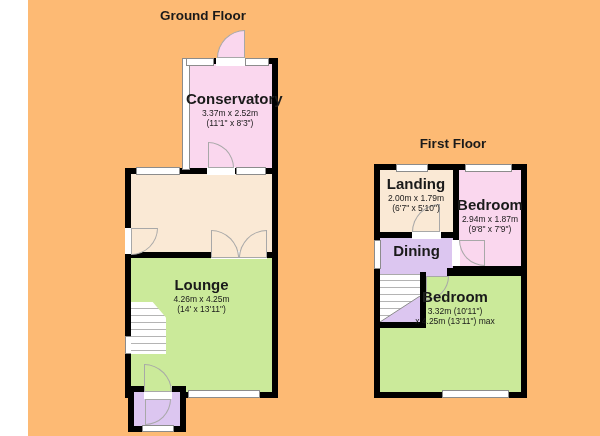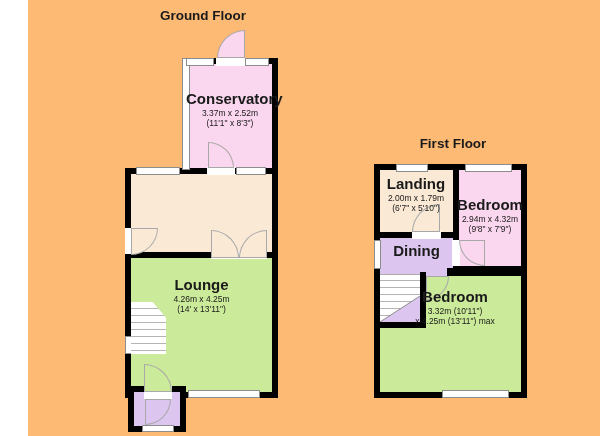--- a/index.html
+++ b/index.html
@@ -111,21 +111,21 @@
   <div class="arc bl" style="left:431px;top:240px;width:26px;height:26px;background:var(--pink);"></div>
   <div class="arc br" style="left:398px;top:276px;width:23px;height:24px;background:var(--green);"></div>
 
   <div class="lbl" style="left:348px;top:175px;width:80px;">
     <div class="nm">Landing</div>
     <div class="dim">2.00m x 1.79m</div>
     <div class="dim">(6'7" x 5'10")</div>
   </div>
   <div class="lbl" style="left:426px;top:196px;width:72px;">
     <div class="nm">Bedroom</div>
-    <div class="dim">2.94m x 4.32m</div>
+    <div class="dim">2.94m x 1.87m</div>
     <div class="dim">(9'8" x 7'9")</div>
   </div>
   <div class="lbl" style="left:352px;top:242px;width:73px;">
     <div class="nm">Dining</div>
   </div>
   <div class="lbl" style="left:362px;top:288px;width:130px;">
     <div class="nm">Bedroom</div>
     <div class="dim">3.32m (10'11")</div>
     <div class="dim">x 4.25m (13'11") max</div>
   </div>

